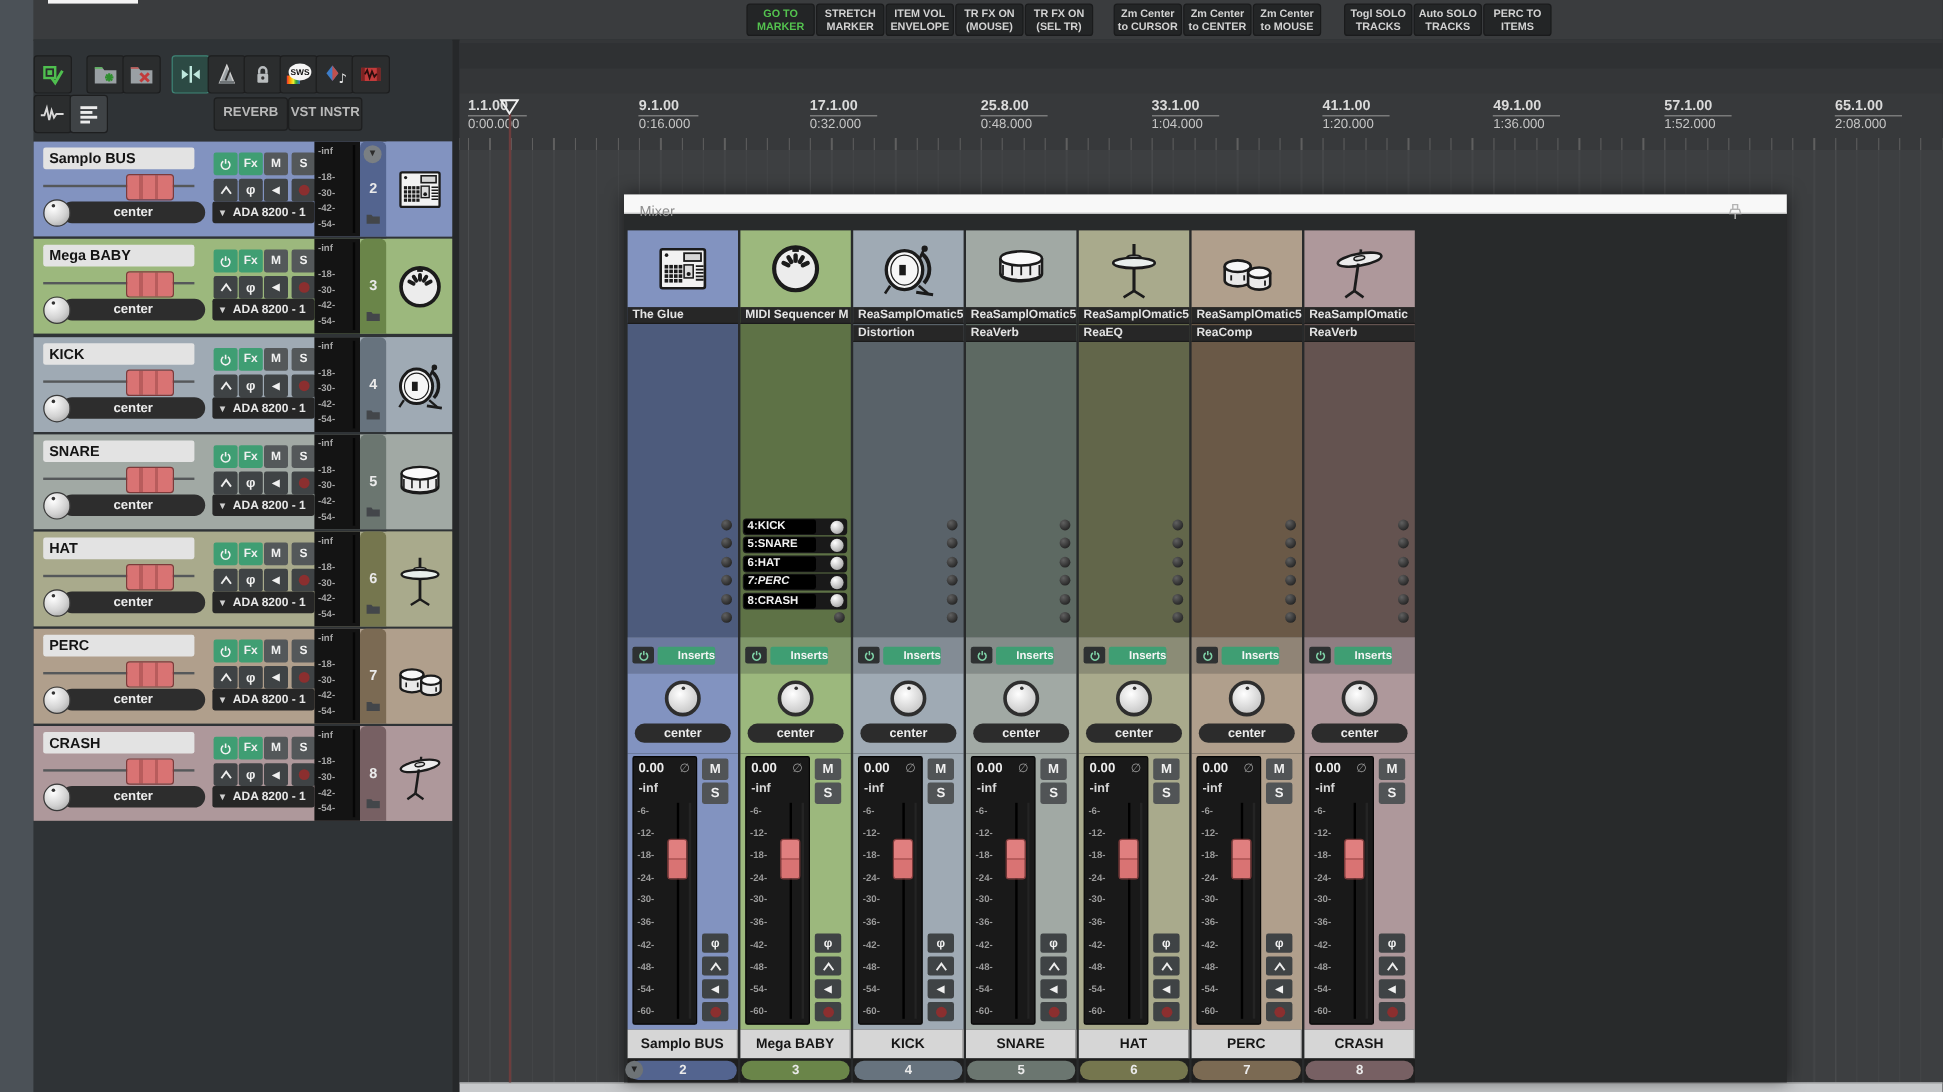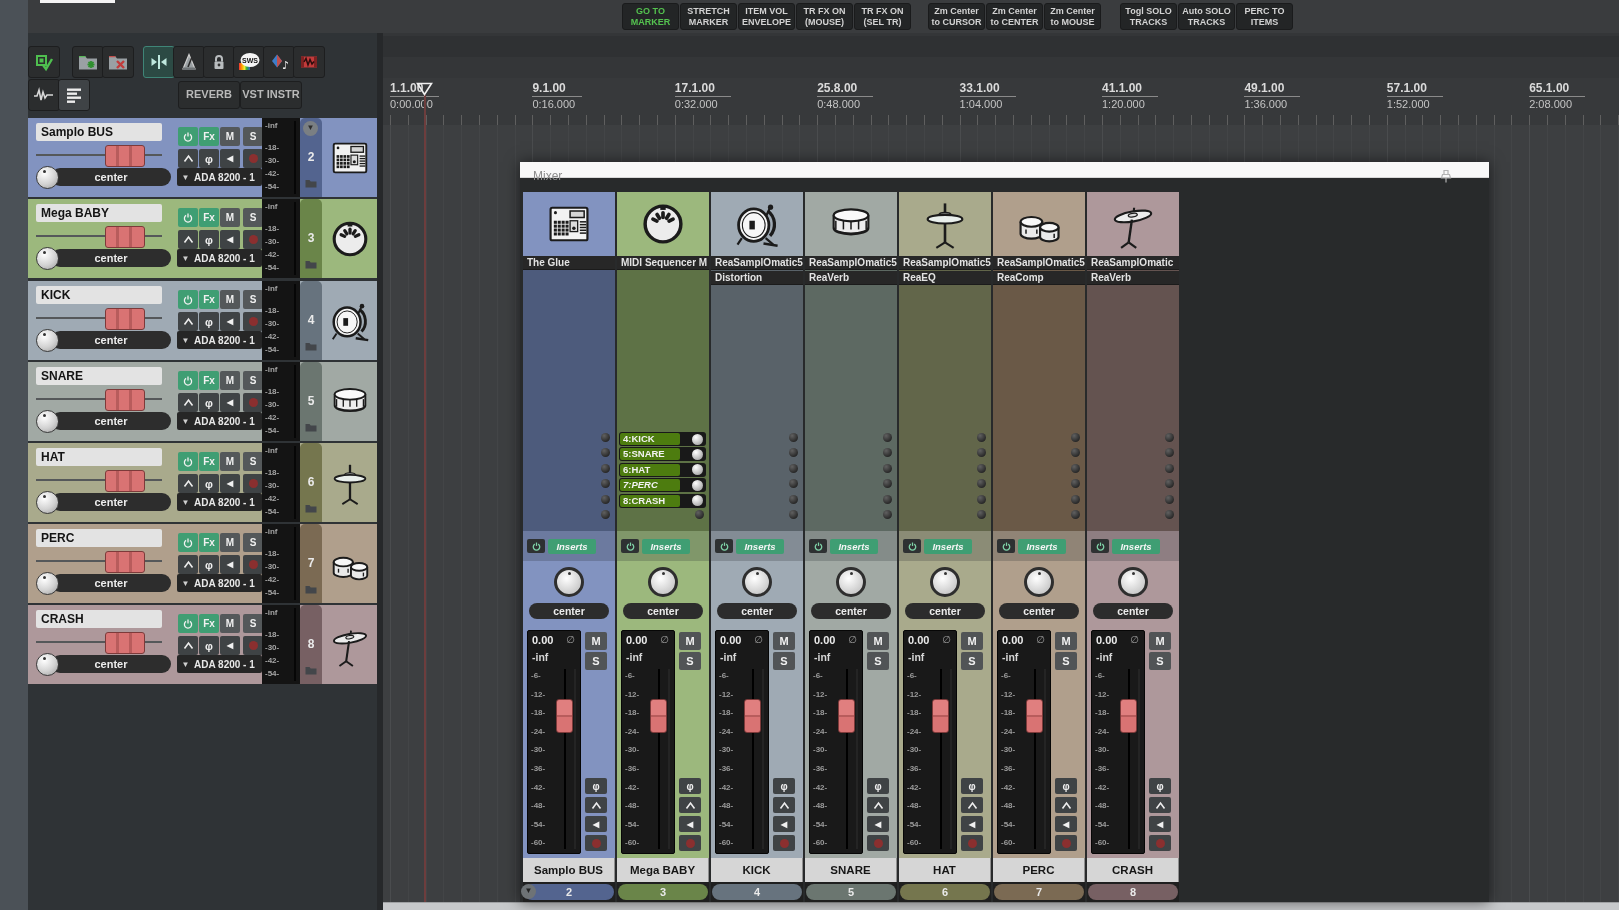--- a/index.html
+++ b/index.html
@@ -72,30 +72,30 @@
   #mx-pin{position:absolute;right:36px;top:7px;}
   .strip{position:absolute;top:30px;width:92px;height:710px;}
   .st-icon{position:absolute;left:0;top:0;width:92px;height:64px;display:flex;align-items:center;justify-content:center;}
   .st-mid{position:absolute;left:0;top:64px;width:92px;height:275px;}
   .fxrow{position:absolute;left:0;width:92px;height:14px;background:#272727;border-bottom:1px solid #1b1b1b;color:#e3e3e3;
     font-size:10px;font-weight:bold;line-height:14px;padding-left:4px;box-sizing:border-box;overflow:hidden;white-space:nowrap;}
   .st-sends{position:absolute;left:0;top:239px;width:92px;height:93px;}
   .send-dot{position:absolute;right:5px;width:9px;height:9px;border-radius:50%;
     background:radial-gradient(circle at 35% 30%,#606060,#262626 75%);}
   .send-row{position:absolute;left:2px;width:87px;height:14px;background:#191919;border-radius:3px;}
-  .send-row .lbl{position:absolute;left:1px;top:1px;width:60px;height:12px;background:#4d7c0f;border-radius:2px;color:#f2f2f2;
+  .send-row .lbl{position:absolute;left:1px;top:1px;width:60px;height:12px;background:#000000;border-radius:2px;color:#f2f2f2;
     font-size:9.5px;font-weight:bold;line-height:12px;padding-left:3px;box-sizing:border-box;overflow:hidden;}
   .send-row .kn{position:absolute;right:3px;top:1.5px;width:11px;height:11px;border-radius:50%;
     background:radial-gradient(circle at 35% 30%,#ffffff,#bdbdbd 60%,#8d8d8d);}
   .st-ins{position:absolute;left:0;top:339px;width:92px;height:30px;}
   .st-ins .shade{position:absolute;inset:0;background:rgba(32,36,42,.22);}
   .ins-pwr{position:absolute;left:4px;top:8px;width:18px;height:14px;background:#2e3132;border-radius:2px;
     display:flex;align-items:center;justify-content:center;}
   .ins-bar{position:absolute;left:25px;top:8px;width:48px;height:15px;background:#3f9e73;border-radius:2px;color:#f4f4f4;
-    font-size:9.5px;font-weight:bold;text-align:center;line-height:15px;font-style:italic;}
+    font-size:9.5px;font-weight:bold;text-align:right;line-height:15px;}
   .st-pan{position:absolute;left:0;top:369px;width:92px;height:67px;}
   .mx-knob{position:absolute;left:31px;top:6px;width:30px;height:30px;border-radius:50%;border:3px solid #2e2e2e;
     background:radial-gradient(circle at 40% 35%,#ffffff,#cdcdcd 70%);box-sizing:border-box;}
   .mx-knob i{position:absolute;left:11px;top:2px;width:3px;height:3px;border-radius:50%;background:#333;}
   .mx-pan{position:absolute;left:6px;top:42px;width:80px;height:16px;background:#2c2c2c;border-radius:8px;color:#ececec;
     font-size:10.5px;font-weight:bold;text-align:center;line-height:16px;}
   .st-fader{position:absolute;left:0;top:436px;width:92px;height:230px;}
   .fd-panel{position:absolute;left:4px;top:2px;width:54px;height:224px;background:#191919;border:1px solid #060606;border-radius:2px;box-sizing:border-box;}
   .fd-val{position:absolute;left:4px;top:3px;color:#ececec;font-size:11px;font-weight:bold;}
   .fd-phase{position:absolute;right:5px;top:3px;color:#9a9a9a;font-size:10px;}

